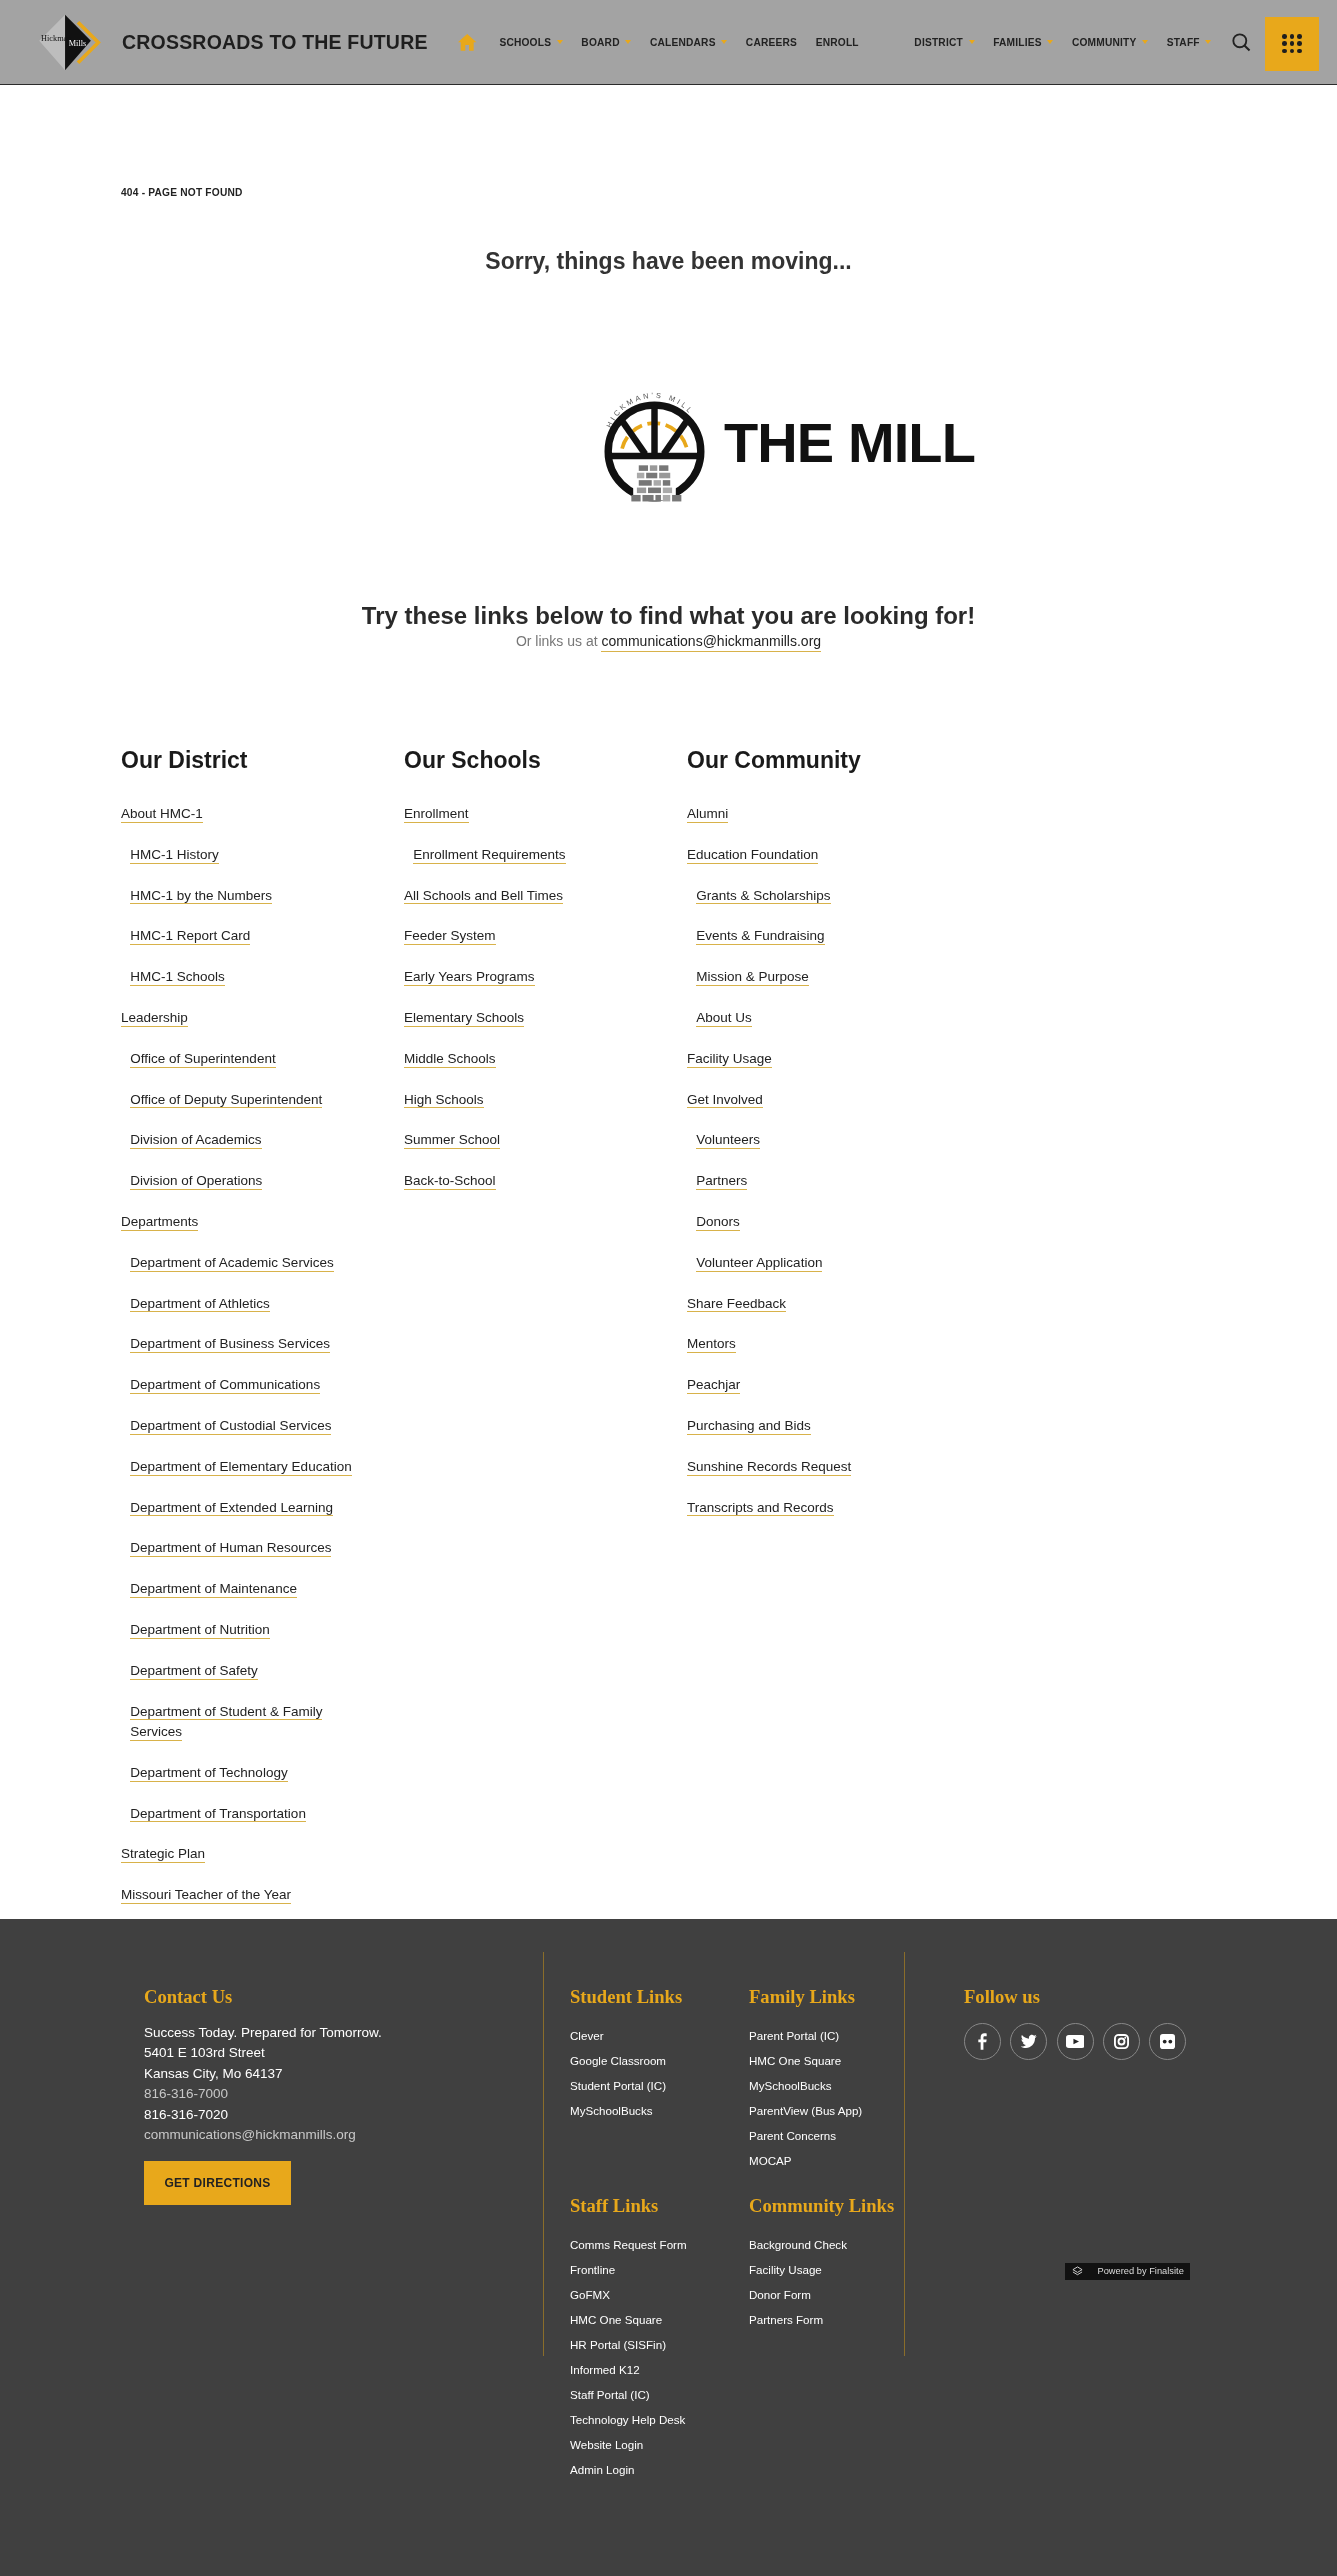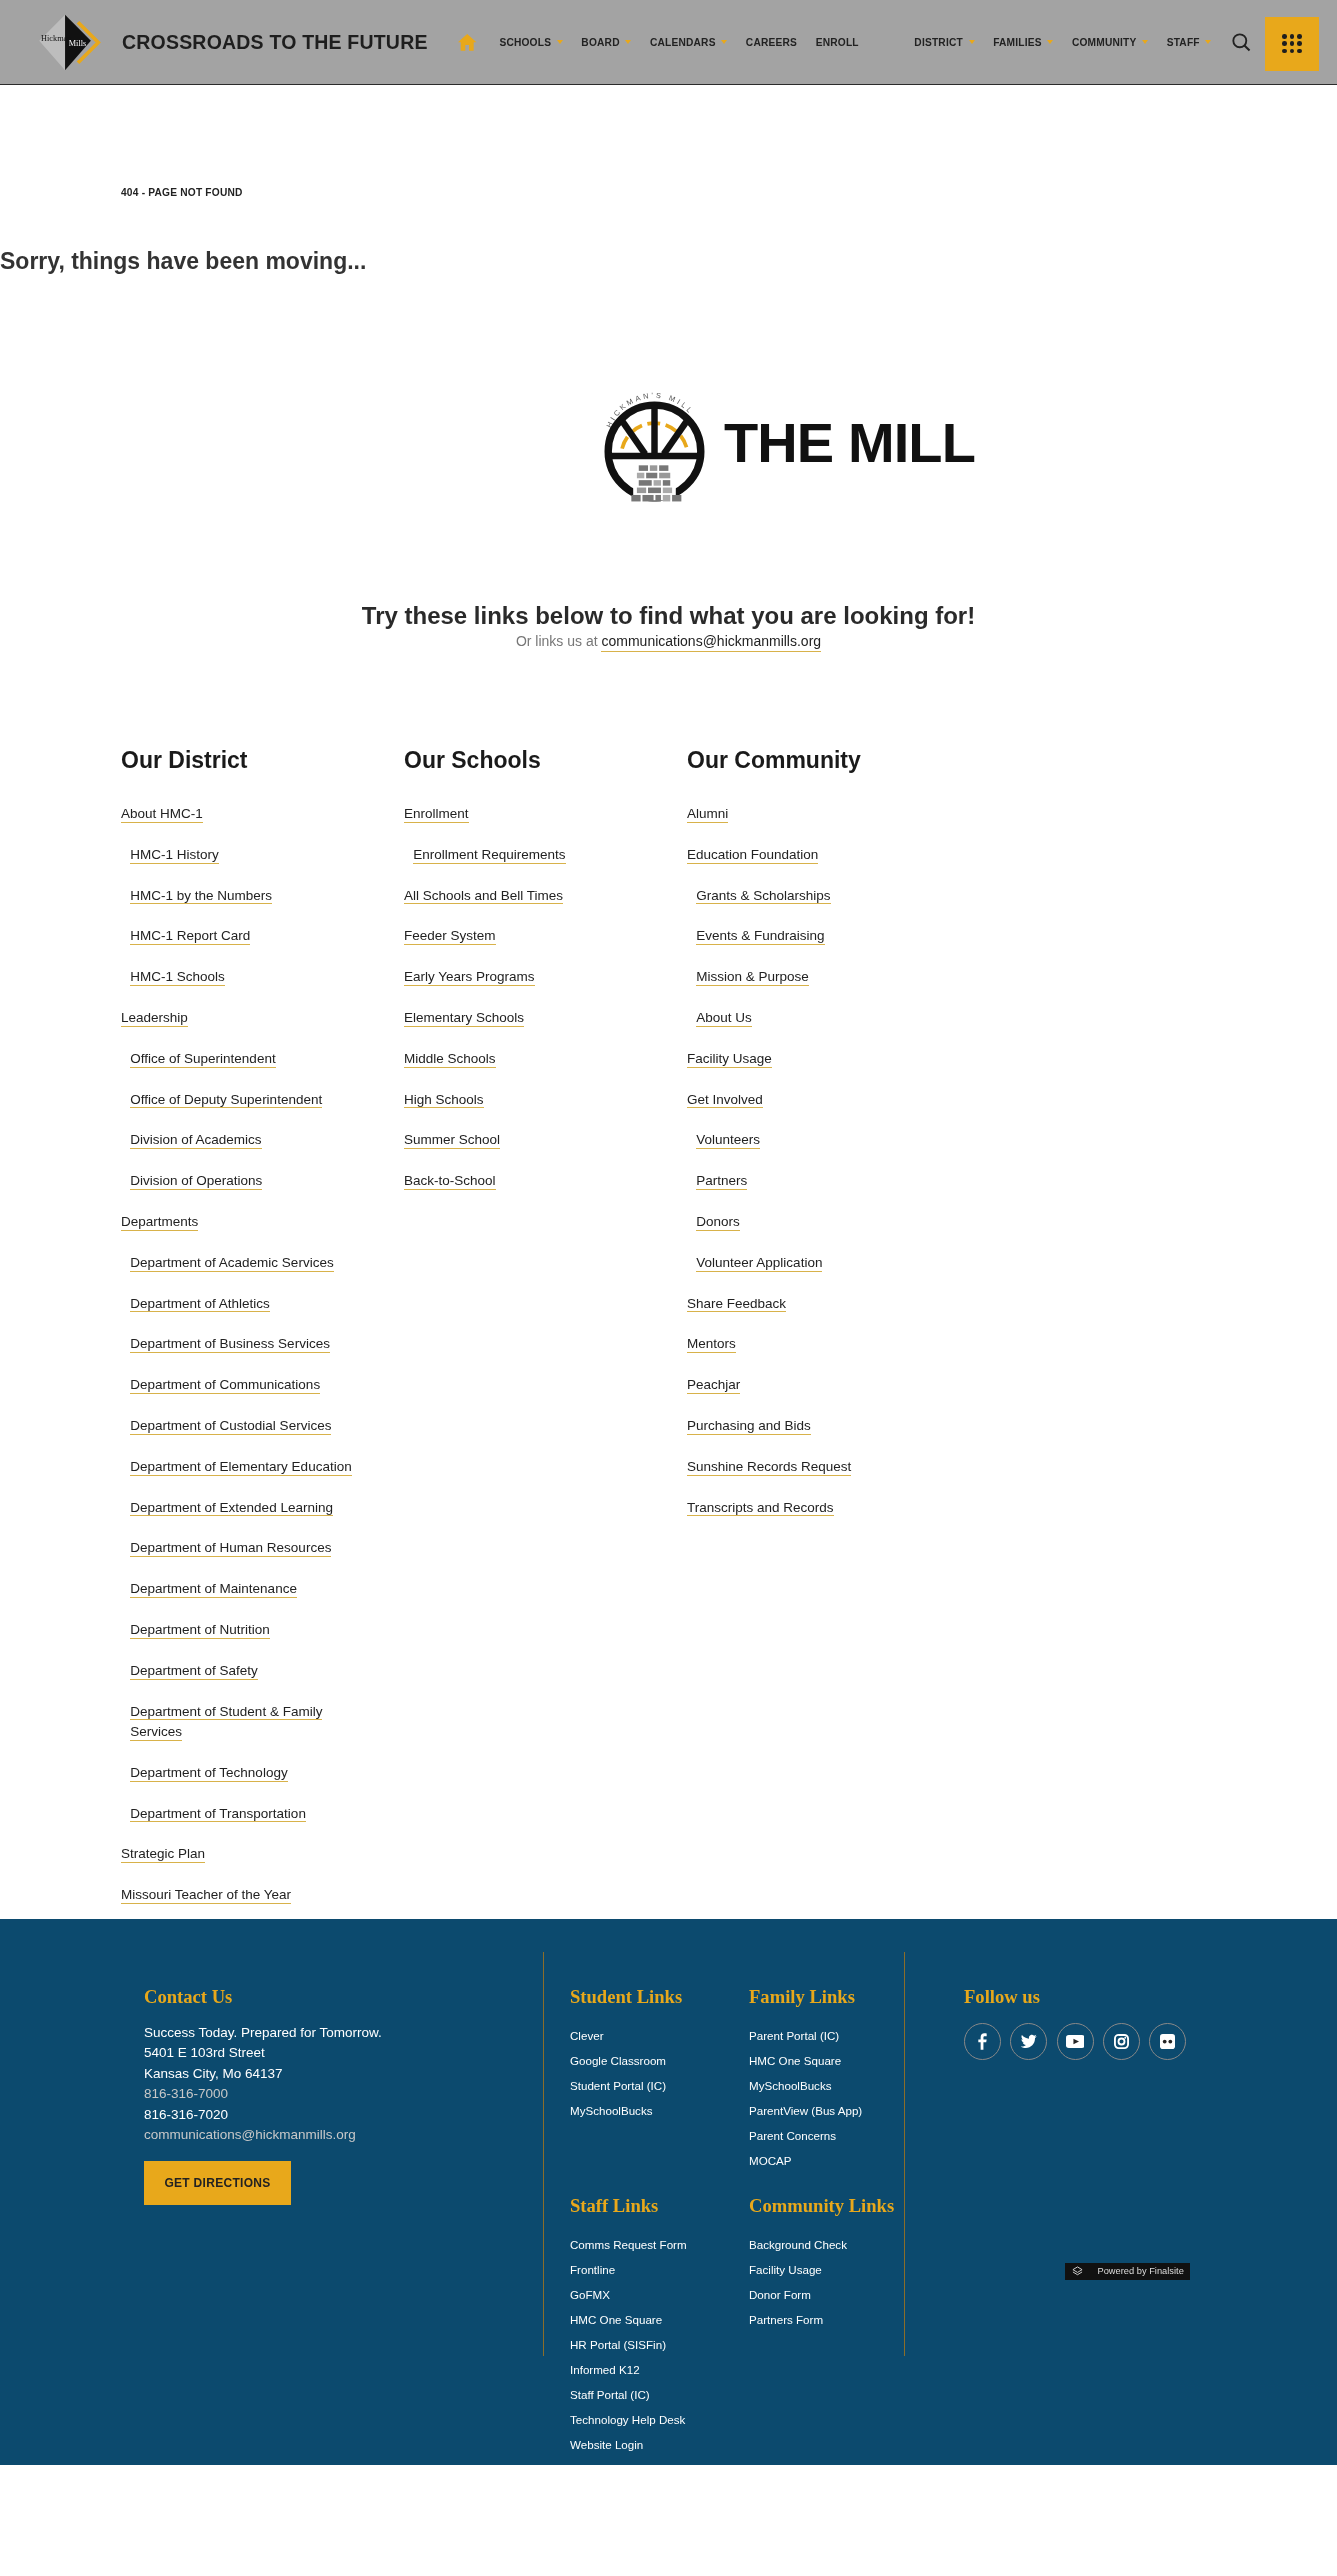--- a/index.html
+++ b/index.html
@@ -16,39 +16,39 @@
   .caret { width: 0; height: 0; border-left: 3.7px solid transparent; border-right: 3.7px solid transparent; border-top: 4.6px solid #e8a81b; margin-left: 5.6px; }
   .nav-gap { width: 37px; }
   .search-btn { position: absolute; left: 1231px; top: 32px; width: 20.4px; height: 20.4px; }
   .menu-btn { position: absolute; left: 1265px; top: 16.7px; width: 54px; height: 54px; background: #e8a81b; display: flex; align-items: center; justify-content: center; cursor: pointer; }
   .dots { display: grid; grid-template-columns: repeat(3, 4.6px); gap: 2.8px; }
   .dots span { width: 4.6px; height: 4.6px; border-radius: 50%; background: #1e1e1e; }
 
   
   .main { position: relative; height: 1834px; }
   .crumb { position: absolute; left: 121px; top: 102px; font-size: 10.2px; font-weight: 700; color: #222; letter-spacing: 0.2px; }
-  .sorry { position: absolute; left: 0; width: 1337px; top: 163px; text-align: left; font-size: 23px; font-weight: 700; color: #333; }
+  .sorry { position: absolute; left: 0; width: 1337px; top: 163px; text-align: center; font-size: 23px; font-weight: 700; color: #333; }
   .around { position: absolute; left: 334px; top: 327px; font-size: 54px; font-weight: 300; color: #111; letter-spacing: 0.9px; }
   .themill { position: absolute; left: 724px; top: 325px; font-size: 56px; font-weight: 900; color: #111; letter-spacing: -0.9px; }
   .wheel { position: absolute; left: 594px; top: 297px; width: 121px; height: 125px; }
   .try { position: absolute; left: 0; width: 1337px; top: 517px; text-align: center; font-size: 24px; font-weight: 700; color: #2a2a2a; }
   .email-line { position: absolute; left: 0; width: 1337px; top: 548px; text-align: center; font-size: 14px; color: #777; }
   .email-line a { color: #222; text-decoration: none; border-bottom: 1.9px solid #d8b24a; padding-bottom: 1.9px; }
 
   .col { position: absolute; top: 662px; }
   .col h2 { font-size: 23px; font-weight: 900; color: #1a1a1a; margin-bottom: 30px; }
   .col ul { list-style: none; }
   .col li { margin-bottom: 20.4px; font-size: 13.5px; line-height: 20.4px; }
   .col li.sub { padding-left: 9.3px; }
   .col li a { color: #222; text-decoration: none; border-bottom: 1.9px solid #d8b24a; padding-bottom: 0.9px; box-decoration-break: clone; -webkit-box-decoration-break: clone; }
   .col li.wrap { width: 232px; }
   .col li.wrap a { line-height: 20.4px; }
 
   
-  .footer { background: #0c4a6e; height: 546px; position: relative; color: #fff; }
+  .footer { background: #404040; height: 657px; position: relative; color: #fff; }
   .f-heading { font-family: "Liberation Serif", serif; color: #e8a81b; font-size: 18.6px; font-weight: 700; }
   .contact { position: absolute; left: 144px; top: 67px; }
   .contact .line { font-size: 13.5px; line-height: 20.4px; color: #fff; }
   .contact .muted { color: #c8c8c8; }
   .contact .f-heading { margin-bottom: 15px; }
   .dir-btn { display: inline-block; margin-top: 16px; background: #e8a81b; color: #222; font-size: 12px; font-weight: 700; padding: 15px 20.4px; letter-spacing: 0.3px; cursor: pointer; }
   .vline { position: absolute; width: 0.9px; background: #8a6d2a; top: 33px; height: 404px; }
   .fcol { position: absolute; }
   .fcol .f-heading { margin-bottom: 15px; }
   .fcol .flink { font-size: 11.6px; line-height: 25px; color: #fff; display: block; cursor: pointer; }

